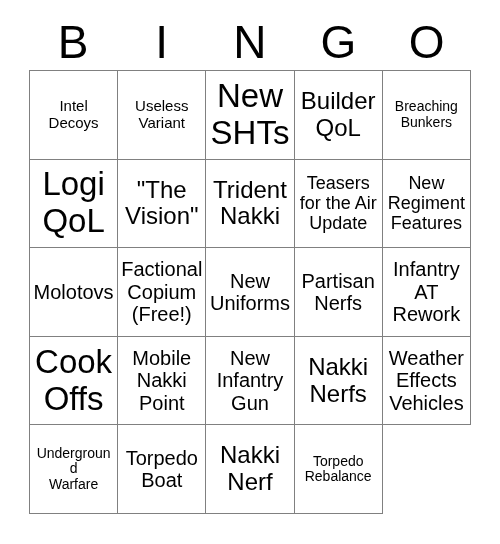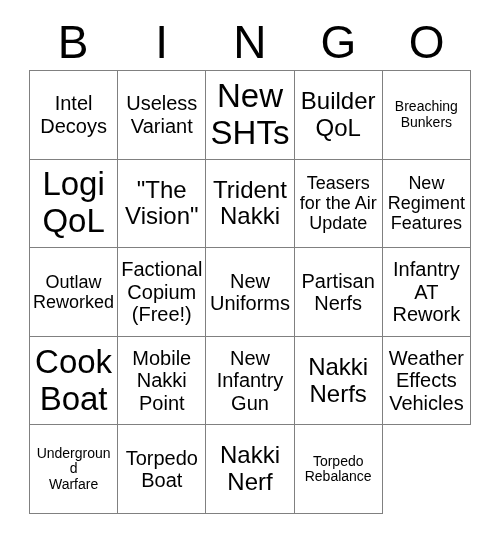--- a/index.html
+++ b/index.html
@@ -83,21 +83,21 @@
     width: 100%;
     line-height: 1.12;
     color: #000000;
     word-wrap: break-word;
     white-space: pre-line;
   }
 
   
   .fs-xxl .cell-text { font-size: 33px; }
   .fs-xl  .cell-text { font-size: 24px; }
-  .fs-lg  .cell-text { font-size: 20px; }
+  .fs-lg  .cell-text { font-size: 15px; }
   .fs-md  .cell-text { font-size: 20px; }
   .fs-sm  .cell-text { font-size: 18px; }
   .fs-xs  .cell-text { font-size: 14px; }
   .fs-xxs .cell-text { font-size: 14px; }
 </style>
 </head>
 <body>
 
 <div class="card">
 
@@ -147,23 +147,22 @@
         <span class="cell-text">Teasers
 for the Air
 Update</span>
       </div>
     <div class="cell fs-sm">
         <span class="cell-text">New
 Regiment
 Features</span>
       </div>
 
-    <div class="cell fs-sm">
-        <span class="cell-text">Outlaw
-Reworked</span>
+    <div class="cell fs-md">
+        <span class="cell-text">Molotovs</span>
       </div>
     <div class="cell fs-md">
         <span class="cell-text">Factional
 Copium
 (Free!)</span>
       </div>
     <div class="cell fs-md">
         <span class="cell-text">New
 Uniforms</span>
       </div>
@@ -172,21 +171,21 @@
 Nerfs</span>
       </div>
 
     <div class="cell fs-md">
         <span class="cell-text">Infantry
 AT
 Rework</span>
       </div>
     <div class="cell fs-xxl">
         <span class="cell-text">Cook
-Boat</span>
+Offs</span>
       </div>
     <div class="cell fs-md">
         <span class="cell-text">Mobile
 Nakki
 Point</span>
       </div>
     <div class="cell fs-md">
         <span class="cell-text">New
 Infantry
 Gun</span>

